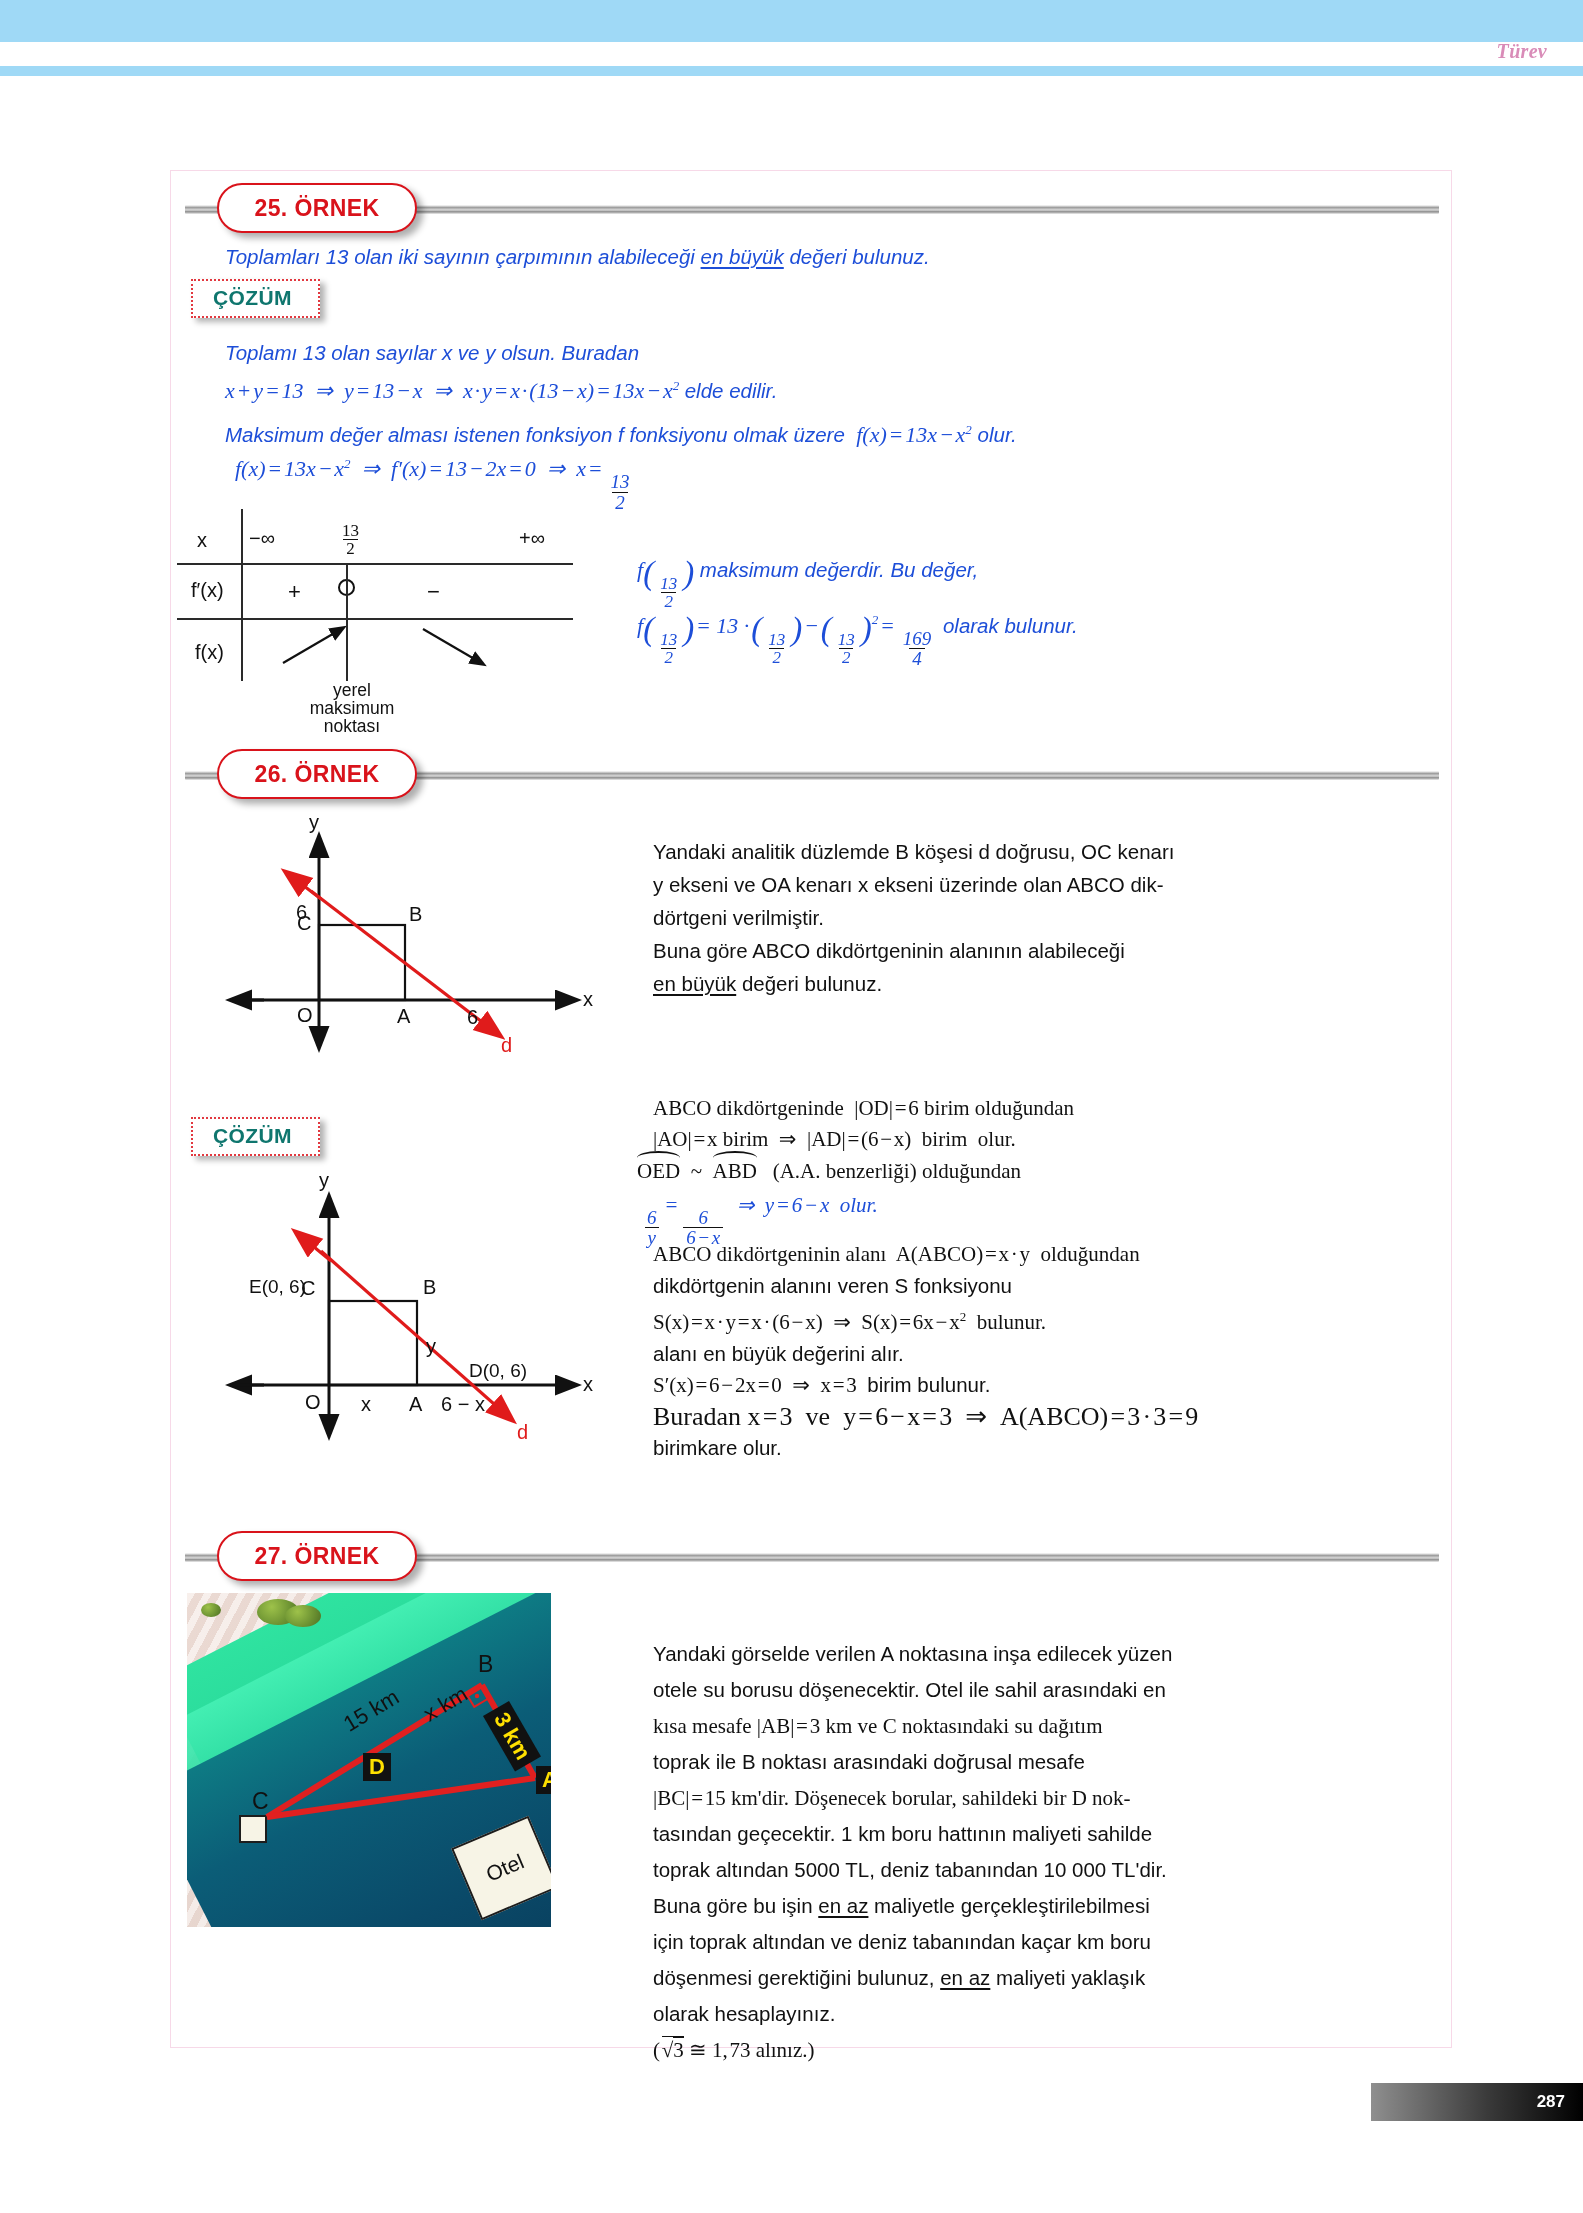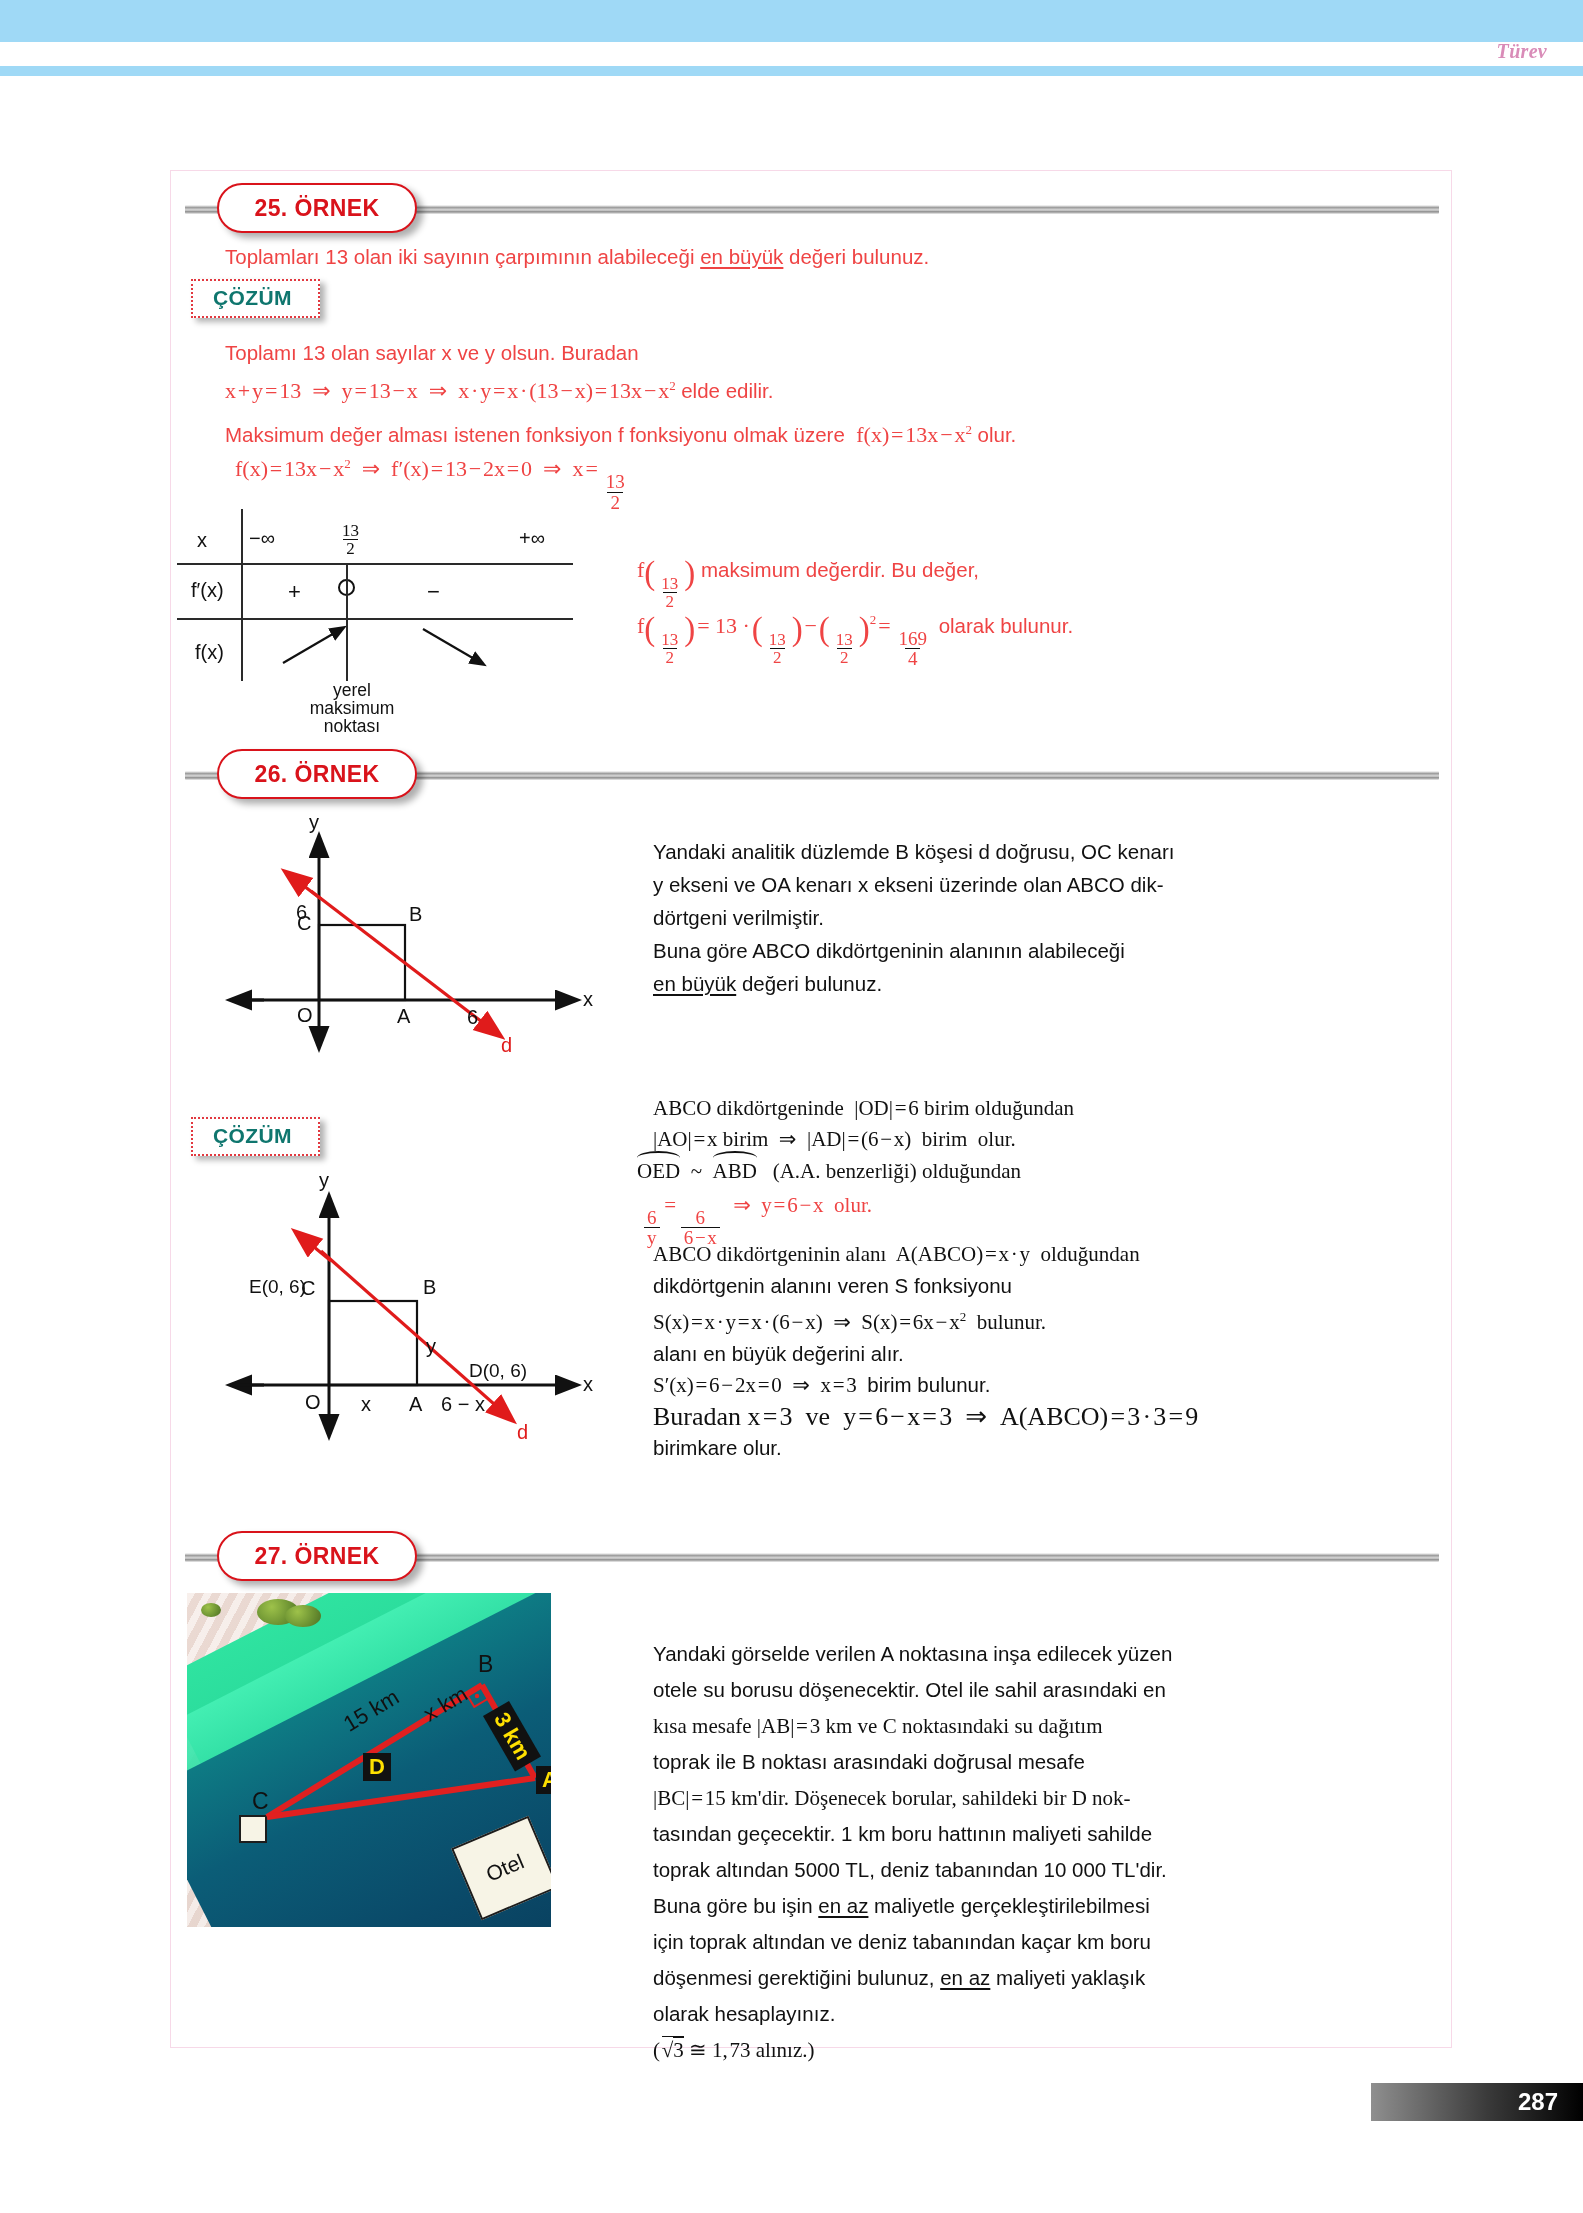--- a/index.html
+++ b/index.html
@@ -61,21 +61,21 @@
   .cozum {
     position: absolute;
     border: 2px dotted #e2383f; background: #fff;
     box-shadow: 5px 4px 6px rgba(0,0,0,.3);
     padding: 5px 26px 6px 20px;
     font-size: 21px; font-weight: bold; color: #0f766e;
     letter-spacing: .4px;
   }
 
   
-  .txt { position: absolute; font-size: 20.5px; color: #ef4444; line-height: 1.0; white-space: nowrap; }
+  .txt { position: absolute; font-size: 20.5px; color: #1d4ed8; line-height: 1.0; white-space: nowrap; font-style: italic; }
   .par { position: absolute; font-size: 20.5px; color: #111; line-height: 33px; margin-left: 16px; }
   .u { text-decoration: underline; text-underline-offset: 3px; }
   .sup { font-size: 13px; vertical-align: super; }
   .mth { font-family: "Liberation Serif", serif; }
 
   
   .frac { display: inline-flex; flex-direction: column; align-items: center;
           vertical-align: -0.55em; margin: 0 3px; line-height: 1.02; }
   .frac .n { font-size: 19px; padding: 0 3px; }
   .frac .d { font-size: 19px; padding: 0 3px; border-top: 1.4px solid #111; }
@@ -147,23 +147,23 @@
   .photo .dist-hl {
     position: absolute; background: #111; color: #ffe000;
     font-size: 22px; font-weight: bold; padding: 2px 7px; white-space: nowrap;
   }
 
   
   .pageno {
     position: absolute; right: 0px; bottom: 92px;
     width: 212px; height: 38px;
     background: linear-gradient(to right, #8f8f8f 0%, #3a3a3a 55%, #000000 100%);
-    color: #fff; font-weight: bold; font-size: 24px;
+    color: #fff; font-weight: bold; font-size: 17px;
     display: flex; align-items: center; justify-content: flex-end;
-    padding-right: 25px;
+    padding-right: 18px;
   }
 </style>
 </head>
 <body>
 
 <div class="hdr-band-top"></div>
 <div class="hdr-white"></div>
 <div class="hdr-band-bottom"></div>
 <div class="hdr-title">Türev</div>
 

